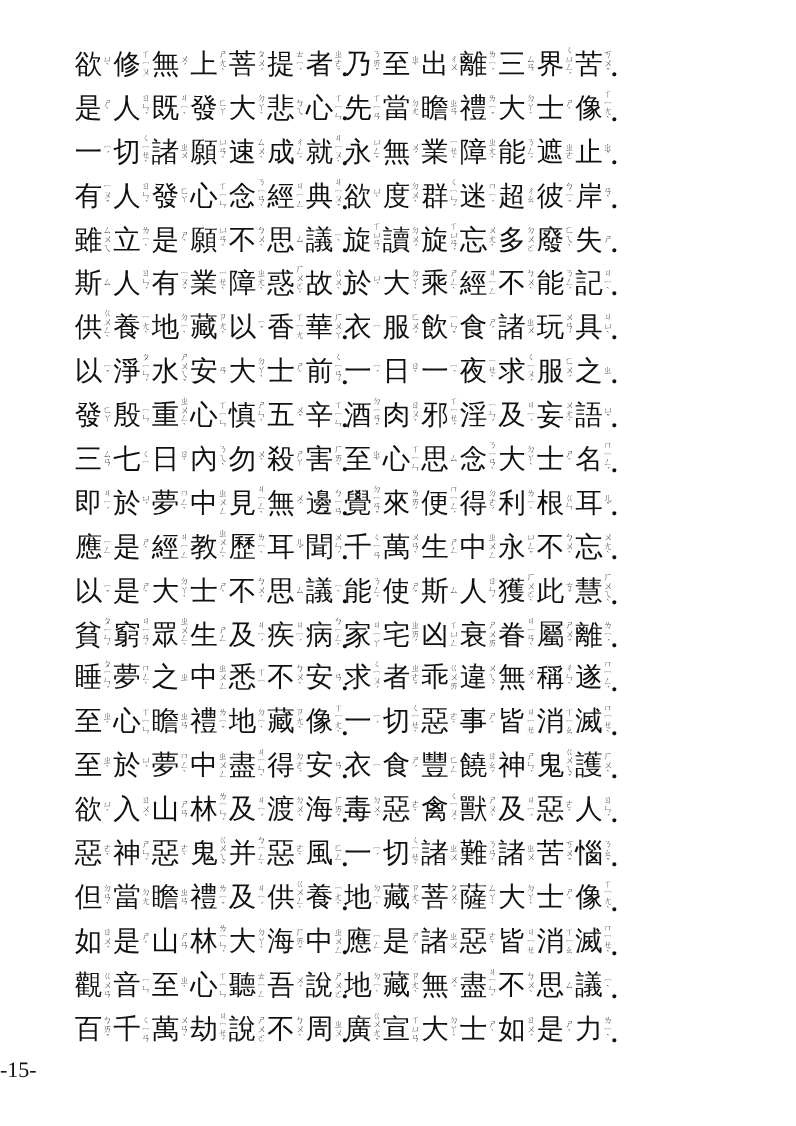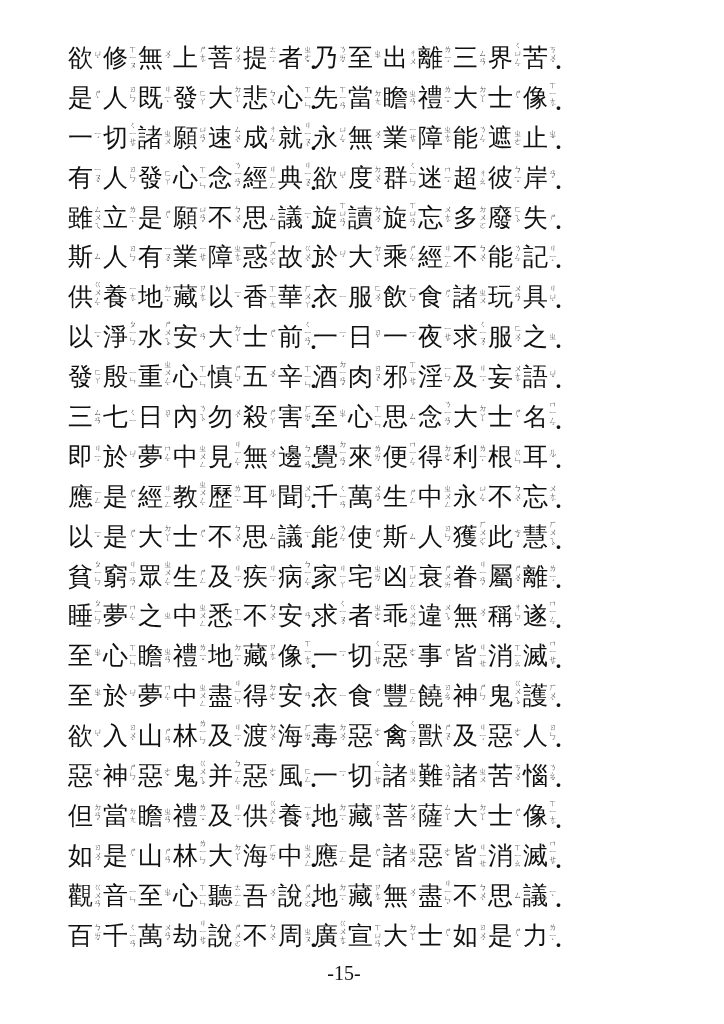--- a/index.html
+++ b/index.html
@@ -5,22 +5,22 @@
   html, body { margin: 0; padding: 0; background: #ffffff; }
   body { width: 724px; height: 1024px; position: relative; overflow: hidden;
          font-family: "DejaVu Serif", "Liberation Serif", serif; color: #111; }
   .page { position: absolute; left: 68px; top: 38px; width: 590px; }
   .row { display: flex; align-items: center; height: 39.9px; }
   .cell { display: flex; align-items: center; width: 35px; position: relative; }
   .ch { font-size: 25px; line-height: 30px; width: 25px; text-align: center; }
   .zy { font-size: 8px; line-height: 8px; width: 10px; color: #333;
         font-family: "DejaVu Sans", sans-serif; word-break: break-all; text-align: center; }
   .dot { position: absolute; right: -4px; bottom: 6px; font-size: 20px; font-weight: bold; line-height: 10px; }
-  .pagenum { position: absolute; left: 0; width: 664px; top: 962px; text-align: center;
-             font-family: "Liberation Serif", serif; font-size: 20px; color: #111; padding-left: 12px; }
+  .pagenum { position: absolute; left: 0; width: 664px; top: 962px; 
+             font-family: "Liberation Serif", serif; font-size: 20px; color: #111; }
 </style>
 </head>
 <body>
 
 <div class="page" id="page">
     <div class="row">
       <span class="cell">
         <span class="ch">欲</span>
         <span class="zy">ㄩˋ</span>
       </span>

